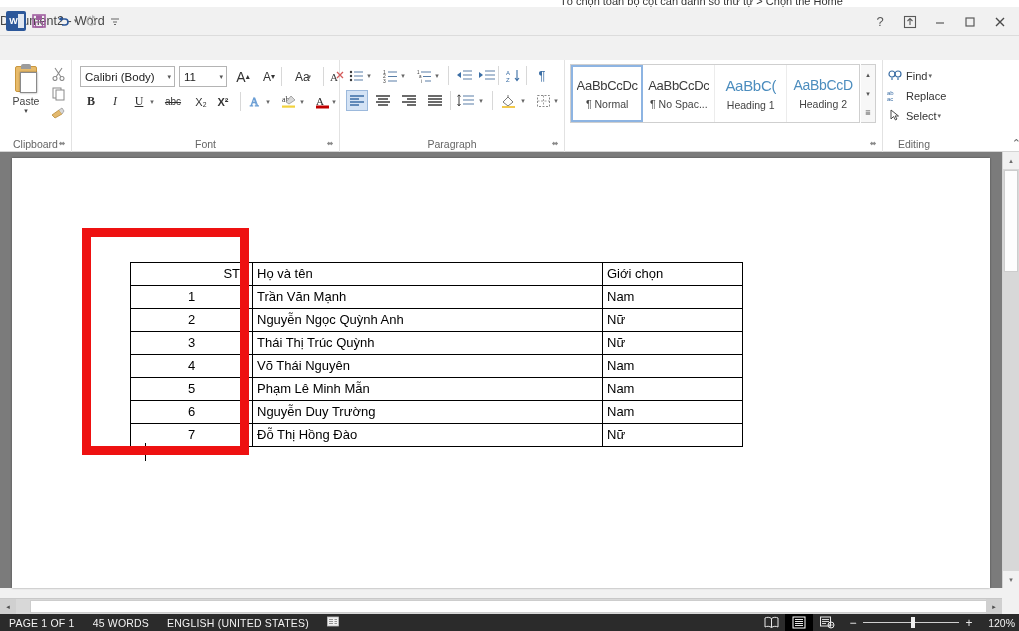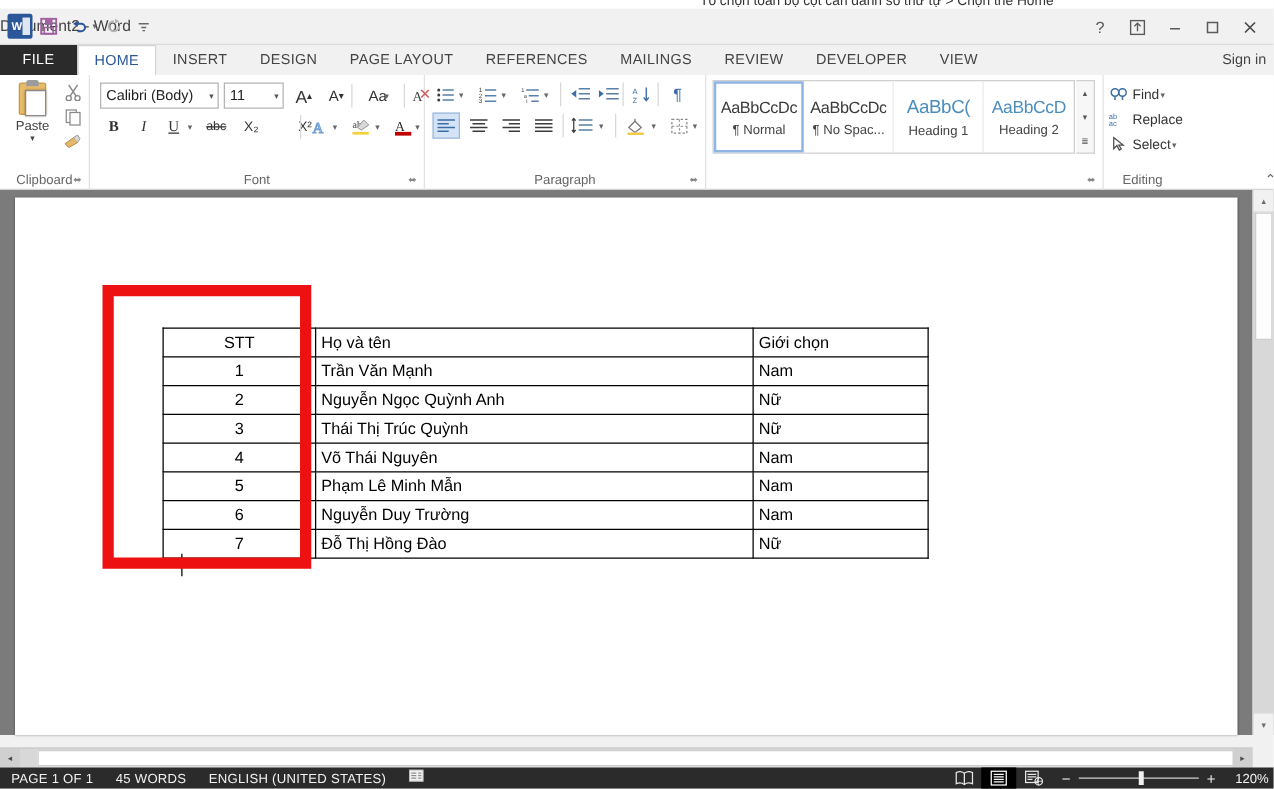--- a/index.html
+++ b/index.html
@@ -200,21 +200,21 @@
   .doc-table {
     position:absolute; left:118px; top:104px;
     border-collapse:collapse; background:#fff;
   }
   .doc-table td {
     border:1px solid #000; height:22px; font-size:13px; color:#000;
     padding:0 4px; font-family:"Liberation Sans", sans-serif;
     vertical-align:middle; line-height:22px;
   }
   .col-stt { width:122px; text-align:center; }
-  .col-stt.hdr { text-align:center; }
+  .col-stt.hdr { text-align:right; }
   .col-name { width:350px; text-align:left; }
   .col-sex { width:140px; text-align:left; }
   .table-cursor {
     position:absolute; left:133px; top:285px; width:1px; height:18px; background:#000;
   }
 
   
   .annot-rect {
     position:absolute; left:94px; top:228px; width:167px; height:227px;
     border:9px solid #ee1111; background:transparent; pointer-events:none;
@@ -336,35 +336,20 @@
           </svg>
       </div>
       <div class="wc close">
         <svg width="14" height="14" viewBox="0 0 14 14">
             <path d="M3 3 L11 11 M11 3 L3 11" stroke="#4a4a4a" stroke-width="1.4"></path>
           </svg>
       </div>
     </div>
   </div>
 
-  <div class="tabbar">
-    <div class="tabs">
-      <div class="tab file">FILE</div>
-      <div class="tab active">HOME</div>
-      <div class="tab">INSERT</div>
-      <div class="tab">DESIGN</div>
-      <div class="tab">PAGE LAYOUT</div>
-      <div class="tab">REFERENCES</div>
-      <div class="tab">MAILINGS</div>
-      <div class="tab">REVIEW</div>
-      <div class="tab">DEVELOPER</div>
-      <div class="tab">VIEW</div>
-    </div>
-    <div class="signin">Sign in</div>
-  </div>
 
   <div class="ribbon">
 
     <div class="group" id="g-clipboard">
       <div class="paste-btn">
         <div class="clipicon">
           <div class="board"></div>
             <div class="clip"></div>
             <div class="page"></div>
         </div>
@@ -426,21 +411,21 @@
       </div>
 
       <div class="fbtn" style="left:8px; top:31px; font-weight:bold; font-family:'Liberation Serif',serif;">B</div>
       <div class="fbtn" style="left:32px; top:31px; font-style:italic; font-family:'Liberation Serif',serif;">I</div>
       <div class="fbtn" style="left:56px; top:31px; text-decoration:underline; font-family:'Liberation Serif',serif;">U</div>
       <div class="fbtn" style="left:76px; top:31px; min-width:10px;">
           <span class="tiny-caret">▾</span>
         </div>
       <div class="fbtn" style="left:90px; top:31px; font-size:10px; text-decoration:line-through;">abc</div>
       <div class="fbtn" style="left:118px; top:31px; font-size:11px;">X₂</div>
-      <div class="fbtn" style="left:161px; top:31px; font-size:11px;">X²</div>
+      <div class="fbtn" style="left:140px; top:31px; font-size:11px;font-weight:bold;">X²</div>
       <div class="sep-v" style="left:168px; top:32px; height:19px;"></div>
       <div class="fbtn" style="left:173px; top:31px;">
         <svg width="15" height="15" viewBox="0 0 15 15">
             <text x="1" y="12" font-size="12" fill="none" stroke="#6b9ed4" stroke-width="0.9" font-family="Liberation Serif, serif">A</text>
           </svg>
       </div>
       <div class="fbtn" style="left:192px; top:31px; min-width:10px;">
           <span class="tiny-caret">▾</span>
         </div>
       <div class="fbtn" style="left:206px; top:31px;">

